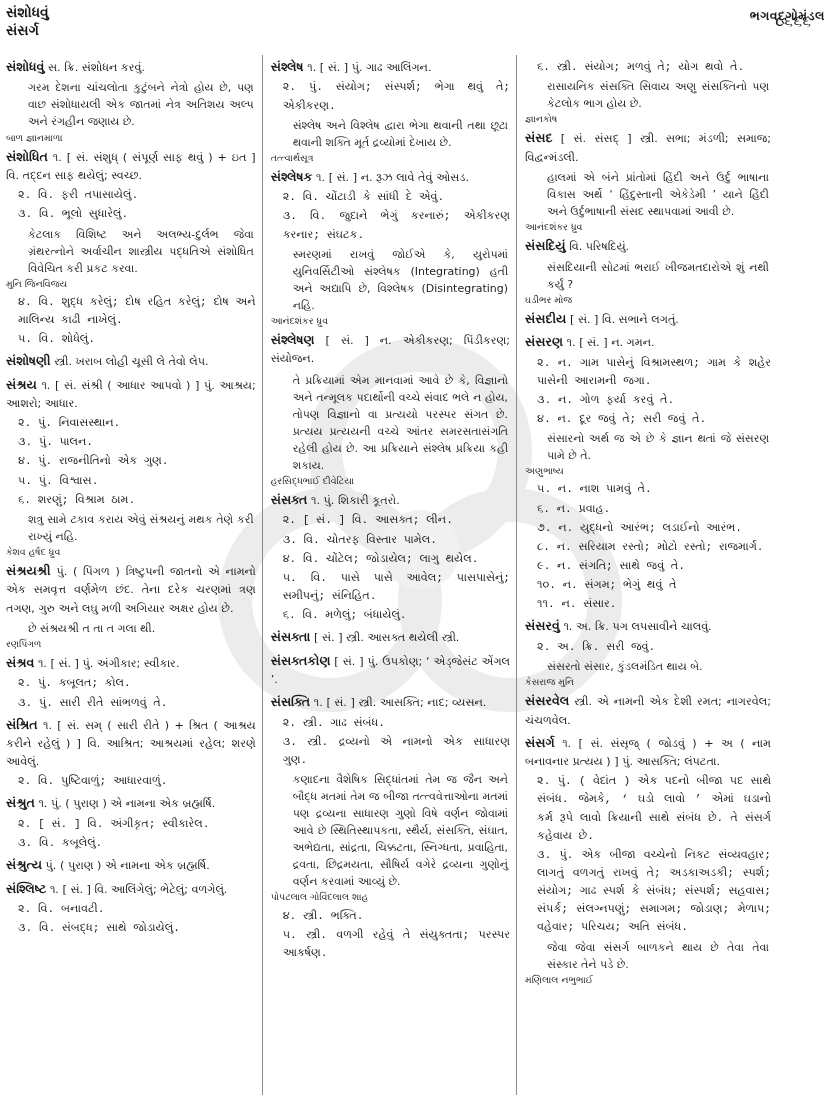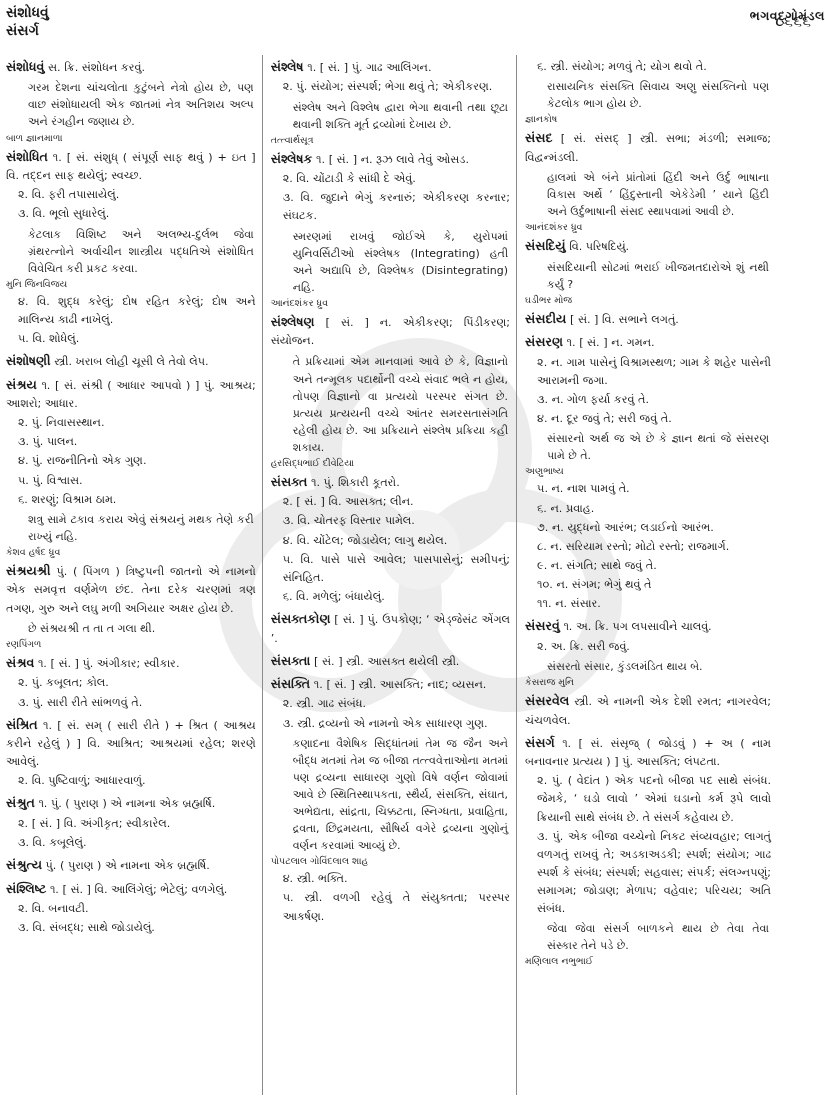--- a/index.html
+++ b/index.html
@@ -24,21 +24,21 @@
   .columns {
     position: absolute; left: 0; top: 55px; width: 777px; height: 1040px;
     display: flex; z-index: 1;
   }
   .col { position: relative; padding: 2px 6px 0 6px; overflow: hidden; }
   .col-left   { width: 278px; }
   .col-mid    { width: 270px; border-left: 1.5px solid #8a8a8a; padding-left: 8px; }
   .col-right  { width: 277px; border-left: 1.5px solid #8a8a8a; padding-left: 8px; }
   .entry { margin-bottom: 3px; text-align: justify; }
   .entry .hw { font-weight: bold; font-size: 12.6px; }
-  .sense { padding-left: 12px; text-indent: -0px; margin-top: 1px; }
+  .sense { padding-left: 12px; text-indent: -0px; margin-top: 1px; font-family: Liberation Mono, monospace; }
   .quote {
     font-size: 11px; line-height: 1.55; padding-left: 22px; padding-right: 2px;
     margin-top: 2px; text-align: justify; color: #222;
   }
   .source { font-size: 9.4px; line-height: 1.4; padding-right: 2px; margin-bottom: 3px; color: #222; }
 </style>
 </head>
 <body>
 
 <svg class="watermark" viewBox="0 0 460 460">
@@ -139,24 +139,24 @@
       </div>
       <div class="entry">
         <div><span class="hw">સંસક્ત</span> <span>૧. પું. શિકારી કૂતરો.</span></div>
         <div class="sense">૨. [ સં. ] વિ. આસક્ત; લીન.</div>
         <div class="sense">૩. વિ. ચોતરફ વિસ્તાર પામેલ.</div>
         <div class="sense">૪. વિ. ચોંટેલ; જોડાયેલ; લાગુ થયેલ.</div>
         <div class="sense">૫. વિ. પાસે પાસે આવેલ; પાસપાસેનું; સમીપનું; સંનિહિત.</div>
         <div class="sense">૬. વિ. મળેલું; બંધાયેલું.</div>
       </div>
       <div class="entry">
+        <div><span class="hw">સંસક્તા</span> <span>[ સં. ] સ્ત્રી. આસક્ત થયેલી સ્ત્રી.</span></div>
+      </div>
+      <div class="entry">
         <div><span class="hw">સંસક્તકોણ</span> <span>[ સં. ] પું. ઉપકોણ; ‘ એડ્જેસંટ એંગલ ’.</span></div>
-      </div>
-      <div class="entry">
-        <div><span class="hw">સંસક્તા</span> <span>[ સં. ] સ્ત્રી. આસક્ત થયેલી સ્ત્રી.</span></div>
       </div>
       <div class="entry">
         <div><span class="hw">સંસક્તિ</span> <span>૧. [ સં. ] સ્ત્રી. આસક્તિ; નાદ; વ્યસન.</span></div>
         <div class="sense">૨. સ્ત્રી. ગાઢ સંબંધ.</div>
         <div class="sense">૩. સ્ત્રી. દ્રવ્યનો એ નામનો એક સાધારણ ગુણ.</div>
         <div class="quote">કણાદના વૈશેષિક સિદ્ધાંતમાં તેમ જ જૈન અને બૌદ્ધ મતમાં તેમ જ બીજા તત્ત્વવેત્તાઓના મતમાં પણ દ્રવ્યના સાધારણ ગુણો વિષે વર્ણન જોવામાં આવે છે સ્થિતિસ્થાપકતા, સ્થૈર્ય, સંસક્તિ, સંઘાત, અભેદ્યતા, સાંદ્રતા, ચિક્કટતા, સ્નિગ્ધતા, પ્રવાહિતા, દ્રવતા, છિદ્રમયતા, સૌષિર્ય વગેરે દ્રવ્યના ગુણોનું વર્ણન કરવામાં આવ્યું છે.</div>
         <div class="source">પોપટલાલ ગોવિંદલાલ શાહ</div>
         <div class="sense">૪. સ્ત્રી. ભક્તિ.</div>
         <div class="sense">૫. સ્ત્રી. વળગી રહેવું તે સંયુક્તતા; પરસ્પર આકર્ષણ.</div>
       </div>

